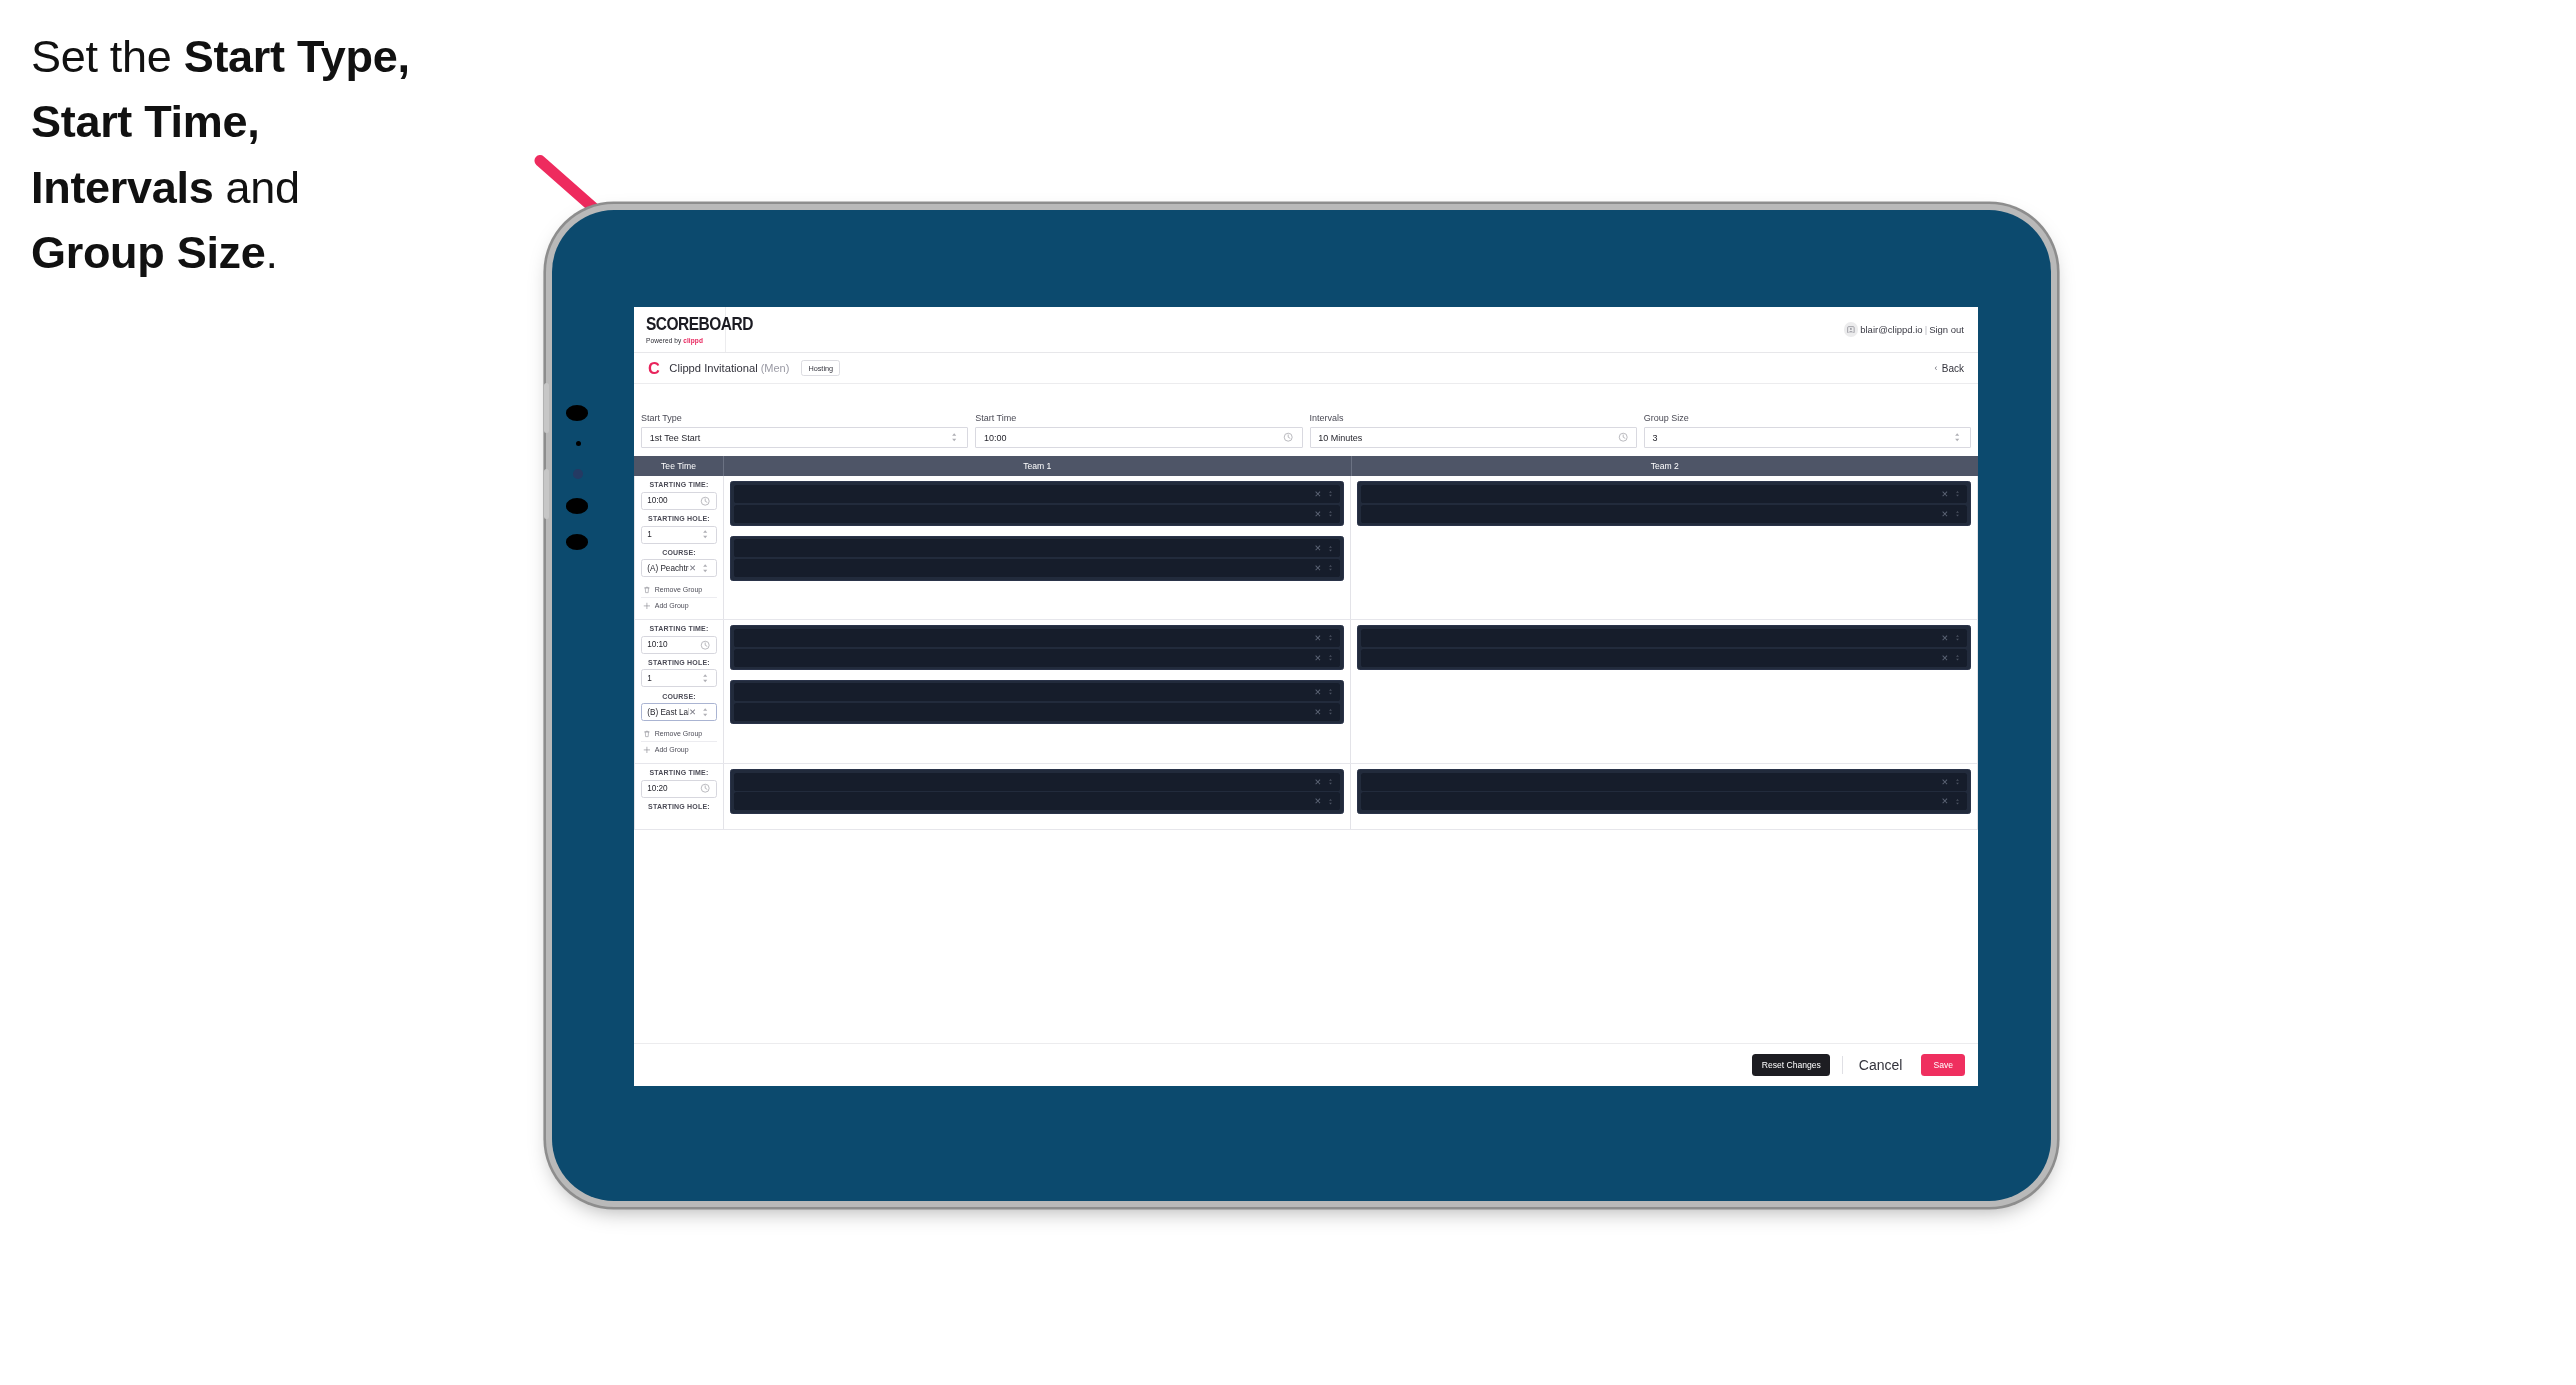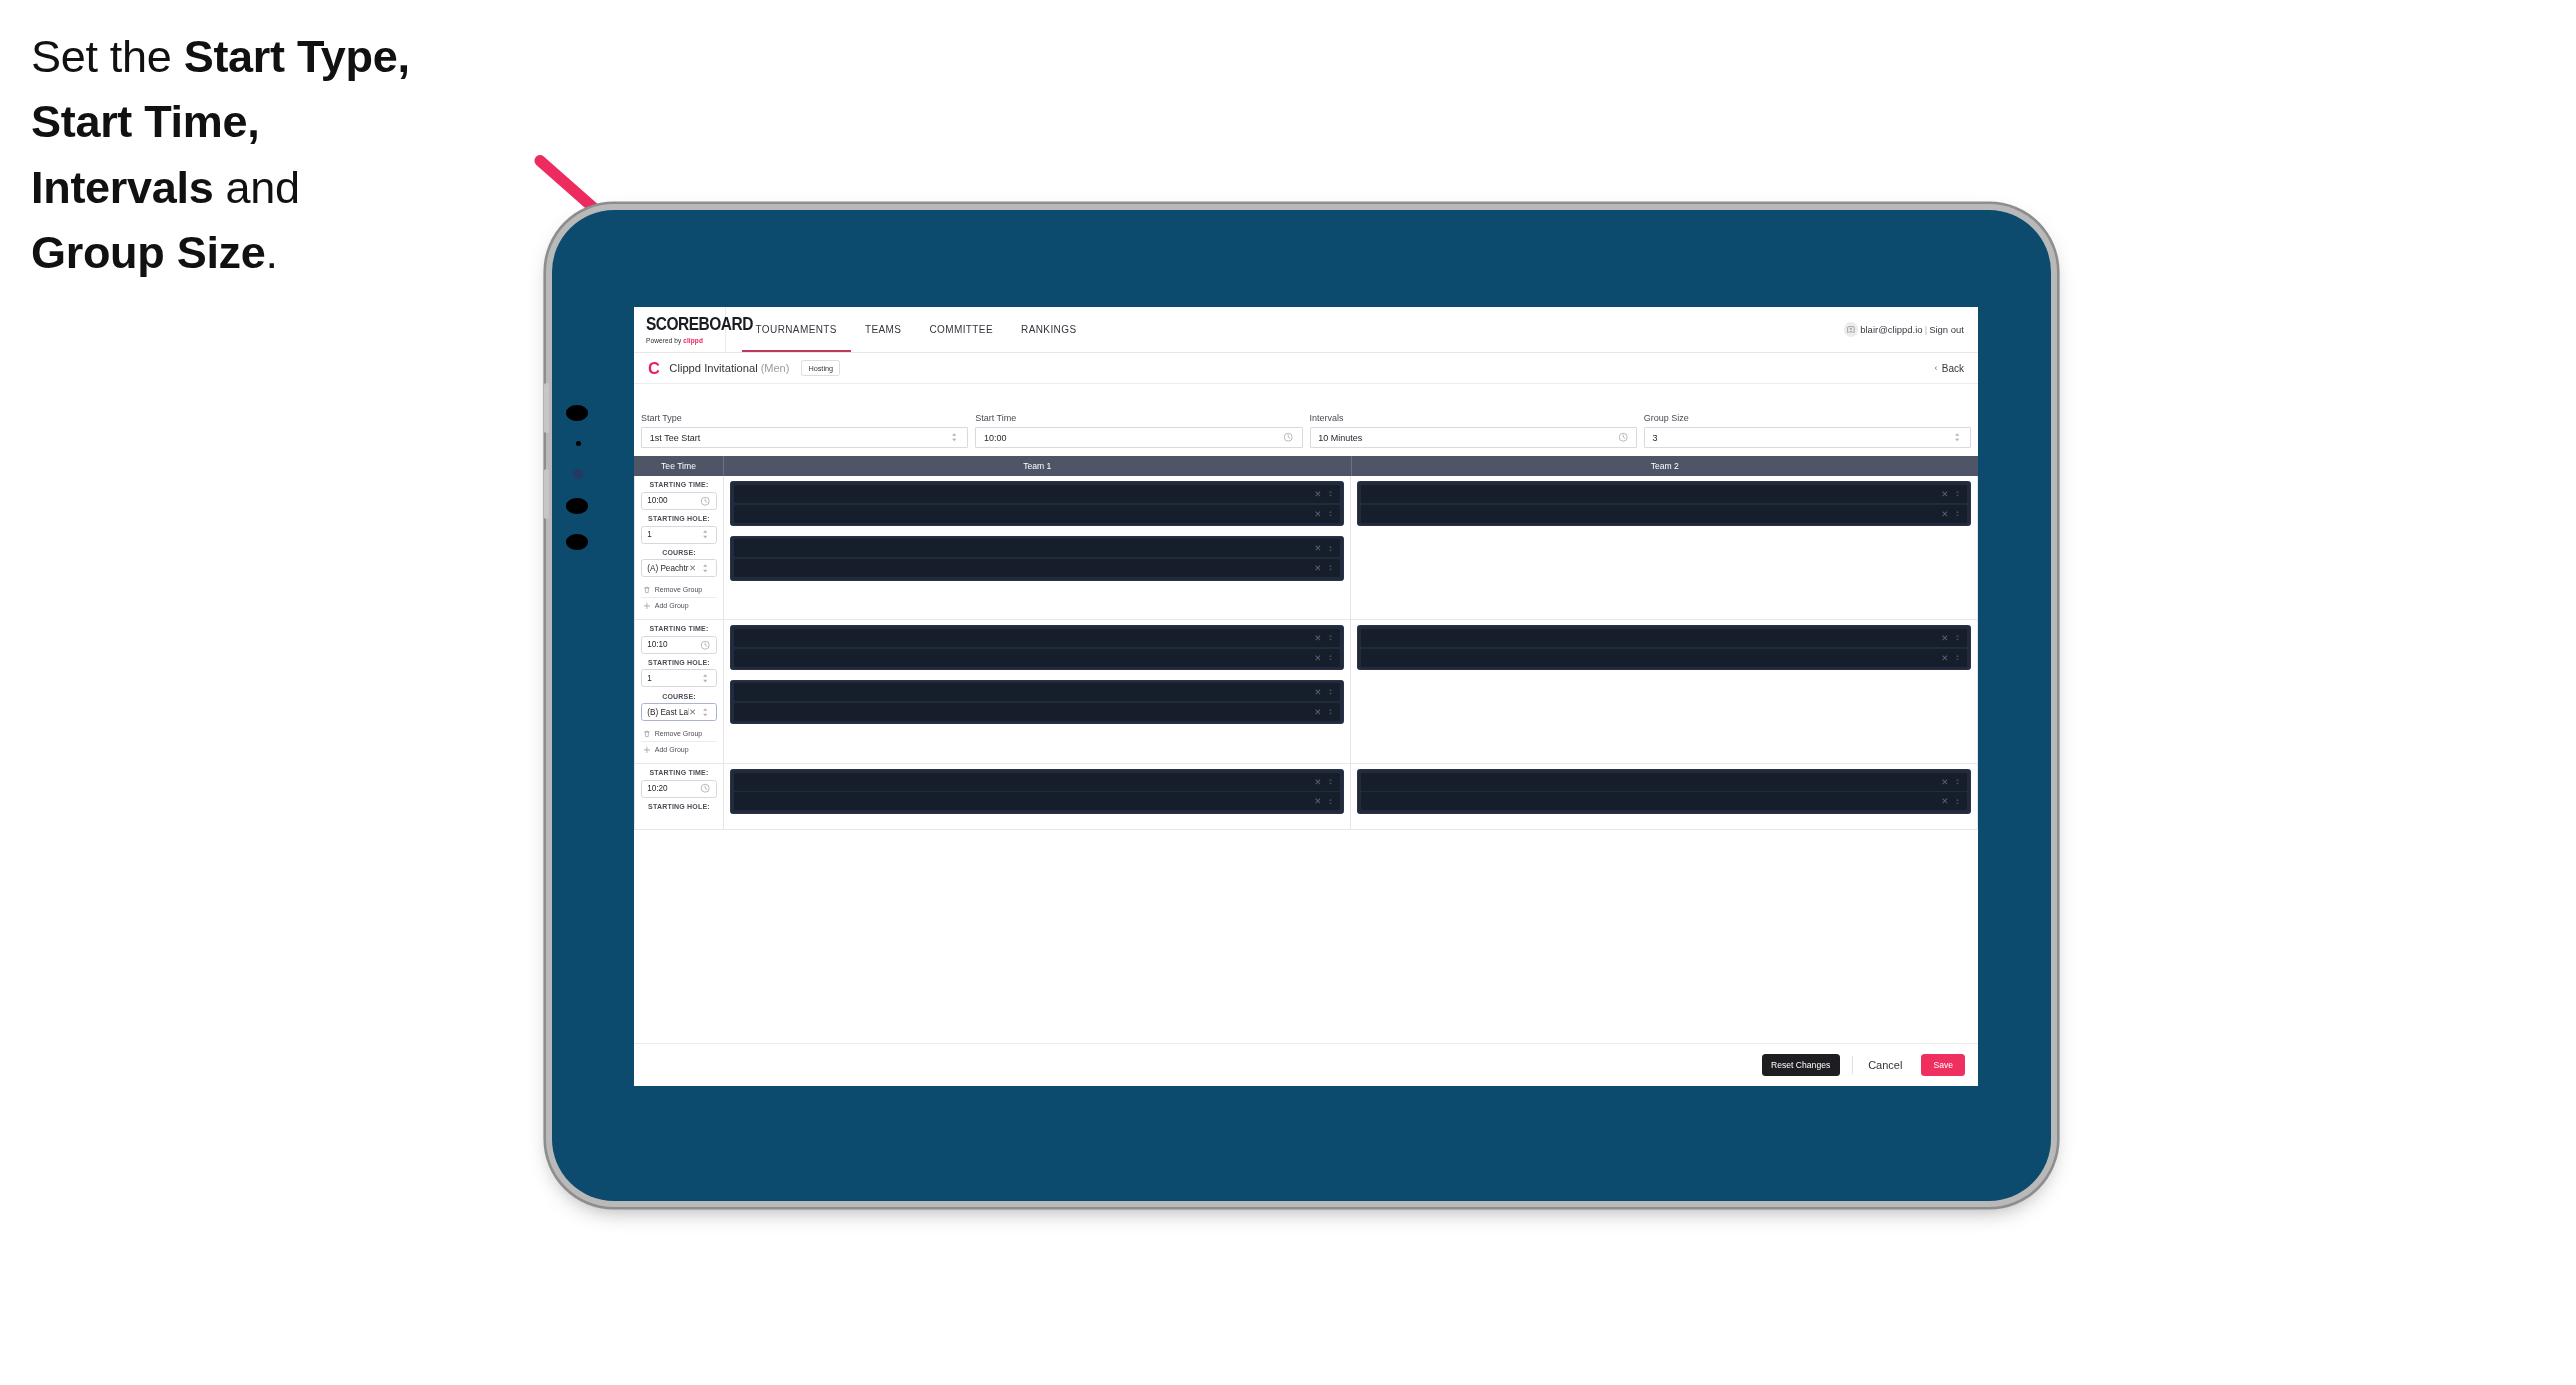--- a/index.html
+++ b/index.html
@@ -163,21 +163,21 @@
     position:absolute;left:0;bottom:0;width:100%;height:43px;
     background:#fff;border-top:0.9px solid #ececee;
     display:flex;align-items:center;justify-content:flex-end;
     padding-right:13px;box-sizing:border-box;gap:0;
   }
   #btn-reset{
     background:#1d1d22;color:#fff;font-size:8.6px;border-radius:3.5px;
     padding:6px 9.5px;cursor:pointer;
   }
   #foot-sep{width:0.9px;height:17.3px;background:#e0e0e5;margin:0 12px;}
-  #btn-cancel{font-size:11px;color:#33333c;cursor:pointer;padding:6px 3.5px;}
+  #btn-cancel{font-size:14px;color:#33333c;cursor:pointer;padding:6px 3.5px;}
   #btn-save{
     background:#ef2f5f;color:#fff;font-size:8.6px;border-radius:3.5px;
     padding:6px 12px;margin-left:15.5px;cursor:pointer;
   }
 </style>
 </head>
 <body>
 
 <div id="caption">
   <div>
@@ -208,26 +208,20 @@
   <div class="bezel-dot" style="left:14px;top:288px;width:22.4px;height:15.5px;"></div>
   <div class="bezel-dot" style="left:14px;top:324px;width:22.4px;height:15.5px;"></div>
 
   <div id="screen">
 
     <div id="topnav">
       <div id="logo-wrap">
         <div id="logo-word">SCOREBOARD</div>
         <div id="logo-sub"><span>Powered by </span><span class="brand">clippd</span></div>
       </div>
-      <div id="navtabs">
-        <div class="navtab active">TOURNAMENTS</div>
-        <div class="navtab">TEAMS</div>
-        <div class="navtab">COMMITTEE</div>
-        <div class="navtab">RANKINGS</div>
-      </div>
       <div id="nav-right">
         <div id="avatar">
           <svg width="7.8" height="7.8" viewBox="0 0 12 12">
             <rect x="1" y="1" width="10" height="10" rx="1.5" fill="none" stroke="#8d8d96" stroke-width="1.2"></rect>
             <circle cx="6" cy="4.5" r="1.4" fill="#8d8d96"></circle>
             <path d="M3.2 9.4c.5-1.6 5.1-1.6 5.6 0z" fill="#8d8d96"></path>
           </svg>
         </div>
         <span>blair@clippd.io</span>
         <span class="sep">|</span>

